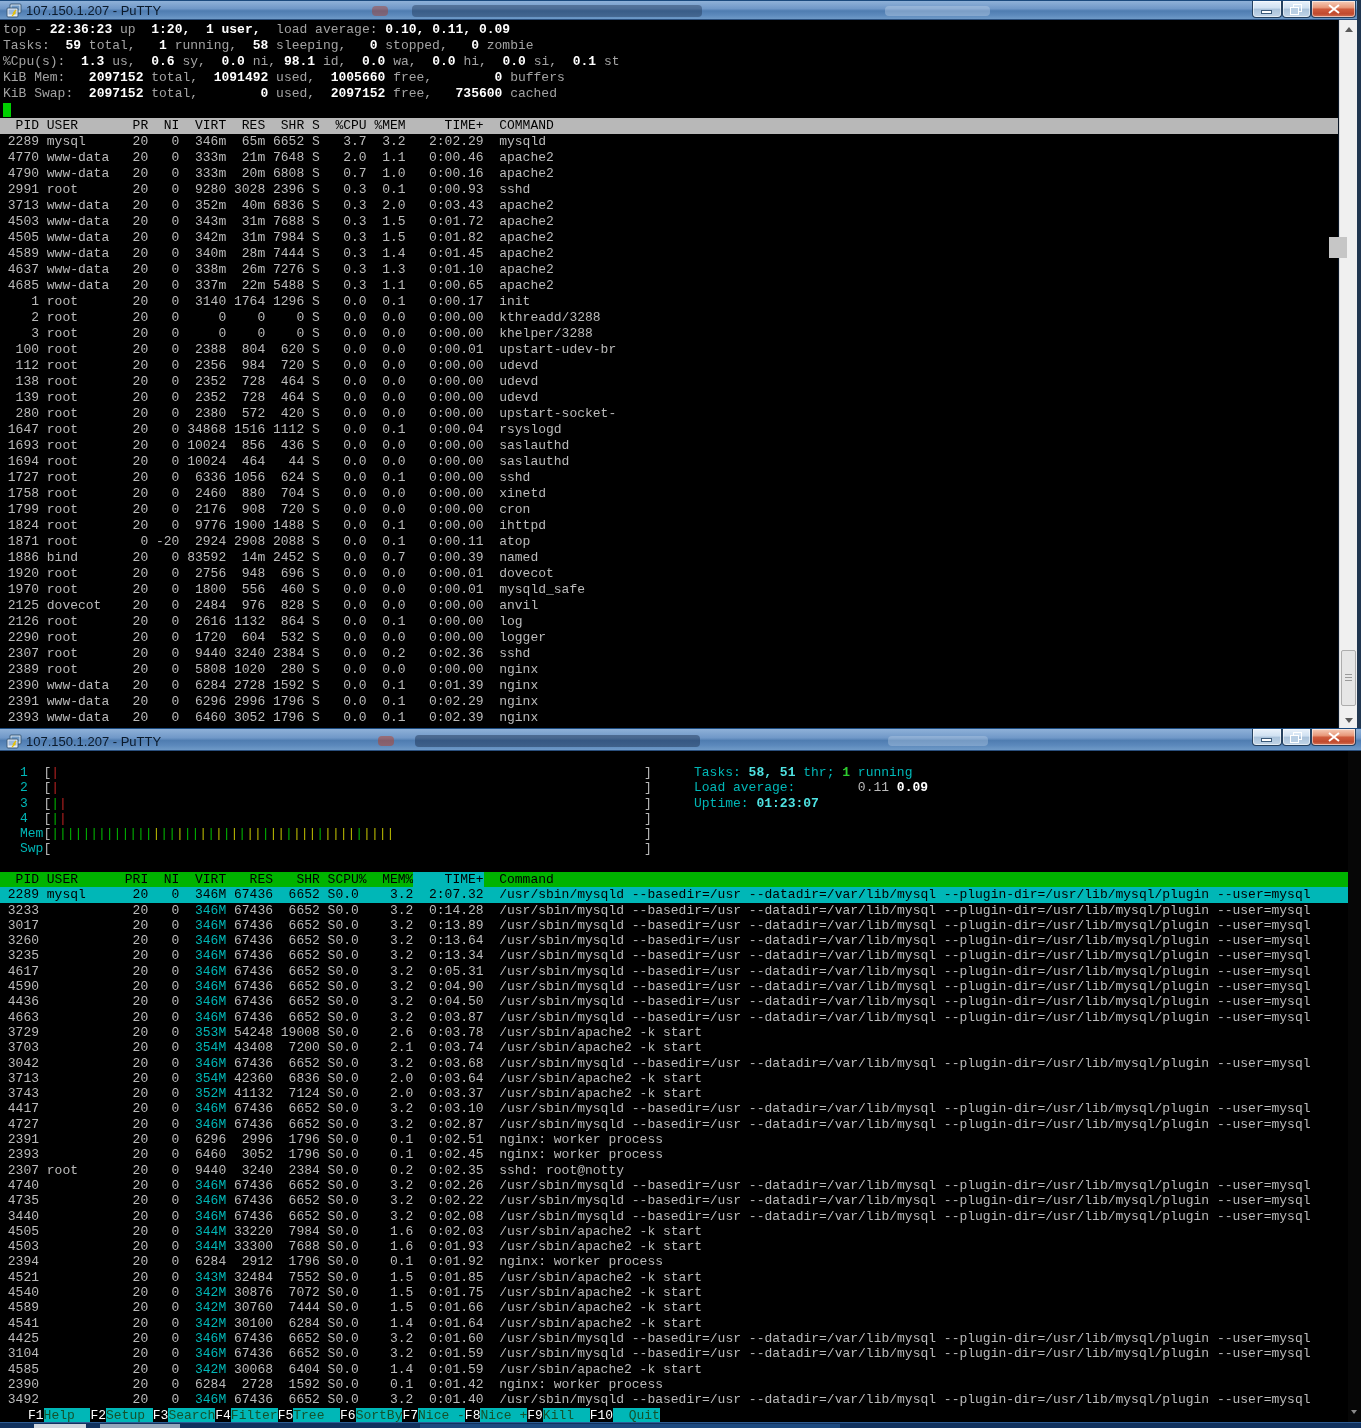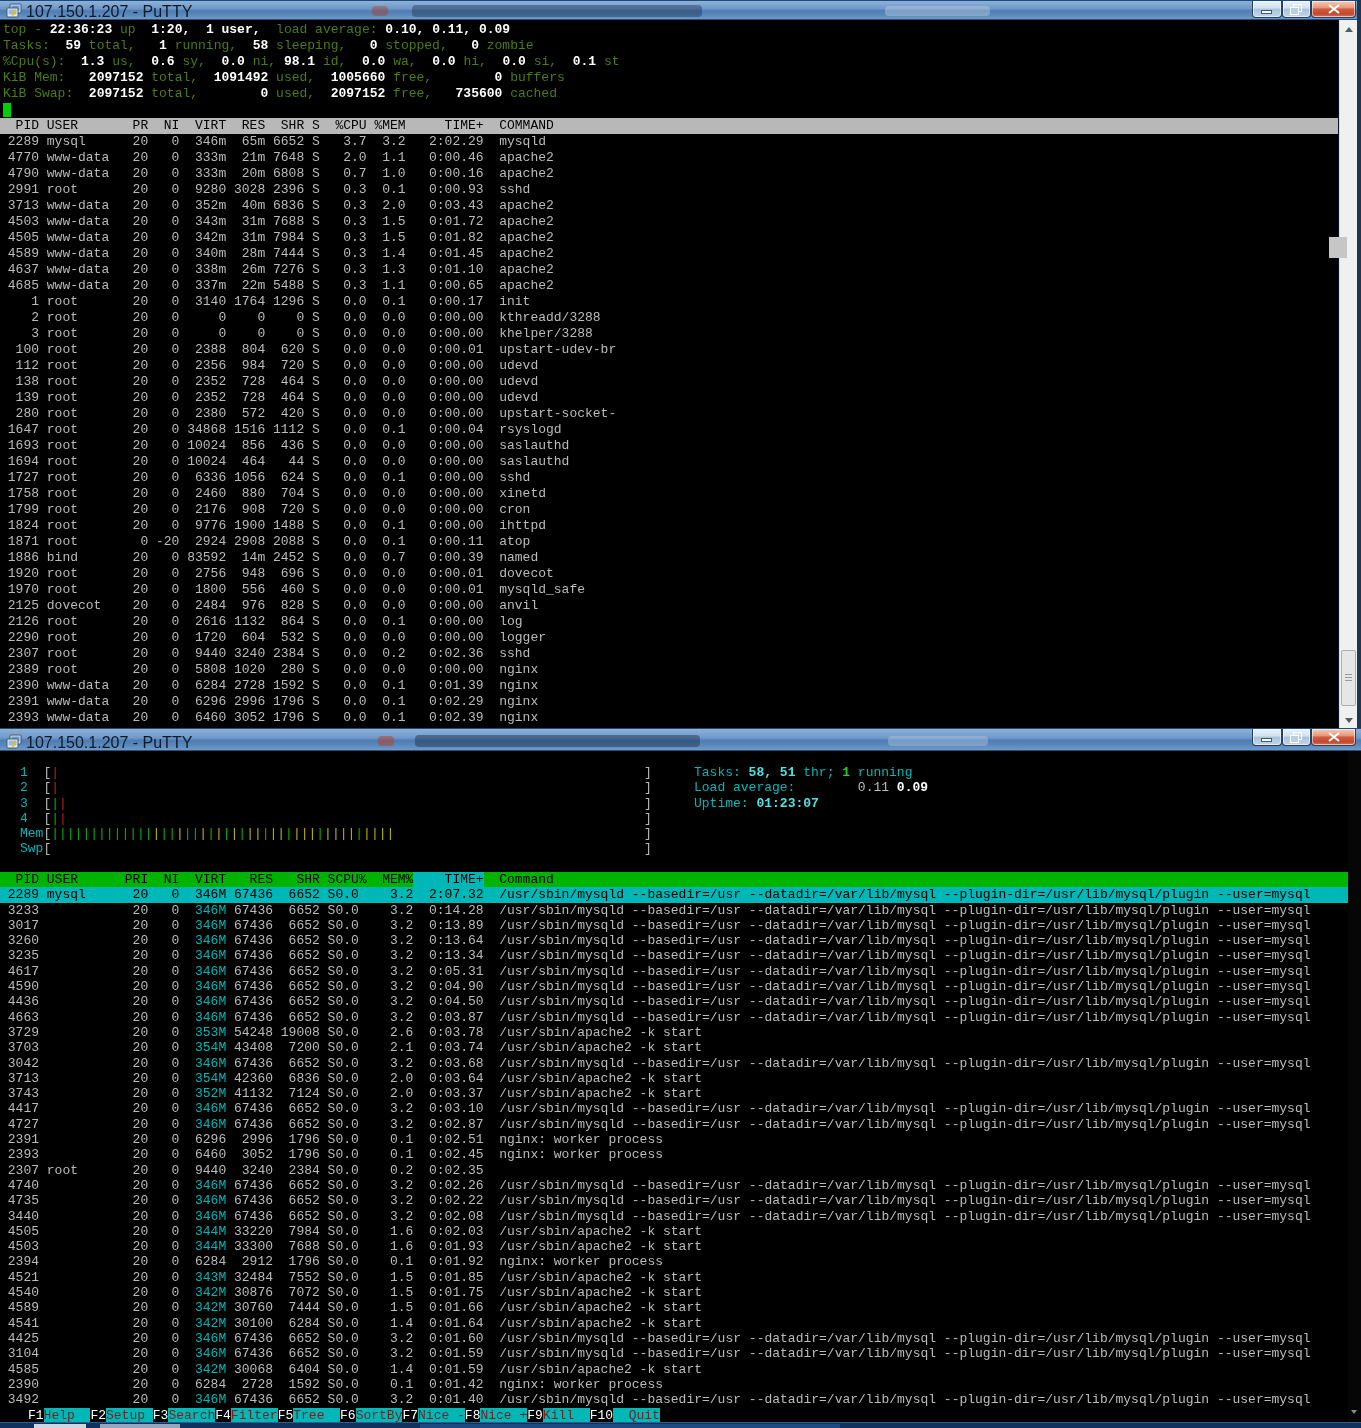--- a/index.html
+++ b/index.html
@@ -14,21 +14,21 @@
   #win2{top:728px;height:700px;}
   .titlebar{
     position:relative;height:20px;
     background:linear-gradient(180deg,#8fb1d8 0%,#7098c8 42%,#4f7db1 55%,#5c89bc 78%,#6f9ac7 100%);
     border-top:1px solid #1b4a7e;border-bottom:1px solid #2a4f7d;
     box-sizing:border-box;overflow:hidden;
     font-family:"Liberation Sans","DejaVu Sans",sans-serif;
   }
   #win2 .titlebar{height:23px;}
   .tb-title{
-    position:absolute;left:26px;top:2px;color:#0b1a2b;font-size:16px;white-space:pre;
+    position:absolute;left:26px;top:2px;color:#0b1a2b;font-size:13px;white-space:pre;
   }
   #win2 .tb-title{top:5px;}
   .tb-icon{position:absolute;left:6px;top:2px;width:16px;height:16px;}
   #win2 .tb-icon{top:5px;}
   .smudge{position:absolute;border-radius:4px;}
   .caption-btns{position:absolute;top:0;right:5px;display:flex;}
   .cap-btn{
     height:17px;box-sizing:border-box;border:1px solid #25415f;border-top:none;
     border-radius:0 0 4px 4px;display:flex;align-items:center;justify-content:center;
     background:linear-gradient(180deg,#eaf2fb 0%,#cfe0f1 45%,#a9c2da 50%,#c2d5e8 100%);
@@ -38,21 +38,21 @@
   .cap-close{
     width:45px;
     background:linear-gradient(180deg,#f6cdb9 0%,#e89a7c 40%,#cf5b3c 52%,#c04a2e 80%,#d4765a 100%);
   }
   
   .term{position:absolute;background:#000;color:#bbbbbb;}
   #term1{top:20px;left:0;width:1338px;height:708px;}
   #term2{top:23px;left:0;width:1348px;height:671px;}
   .tline{height:16px;line-height:16px;white-space:pre;padding-left:3px;overflow:hidden;}
   .b{color:#ffffff;font-weight:bold;}
-  .n{color:#4d7c0f;}
+  .n{color:#a3a3a3;}
   .w{color:#bbbbbb;}
   .c{color:#00b7b7;}
   .bc{color:#4fe3e3;font-weight:bold;}
   .g2{color:#2ecc2e;font-weight:bold;}
   .cy{color:#00b7b7;}
   .cursor{display:inline-block;width:8px;height:14px;background:#00cf00;vertical-align:middle;}
   
   .prow{display:flex;height:16px;line-height:16px;overflow:hidden;}
   .col{white-space:pre;overflow:hidden;flex:none;display:block;}
   .pid{width:5ch;text-align:right;}
@@ -90,21 +90,21 @@
   .mticks{display:inline-block;width:76ch;overflow:hidden;white-space:pre;letter-spacing:0;}
   .tick{display:inline-block;width:1ch;}
   .tick.g{color:#00b300;}
   .tick.y{color:#b8b800;}
   .tick.r{color:#bb2222;}
   .info{position:absolute;top:14px;left:694px;}
   .iline{height:15.3px;line-height:15.3px;white-space:pre;}
   
   .fbar{position:absolute;top:657px;left:0;width:1348px;height:15.5px;display:flex;line-height:15.5px;}
   .fk{background:#000;color:#fff;white-space:pre;flex:none;}
-  .fl{background:#00b7b7;color:#7f1d1d;width:6ch;white-space:pre;overflow:hidden;flex:none;}
+  .fl{background:#00b7b7;color:#14532d;width:6ch;white-space:pre;overflow:hidden;flex:none;}
   
   .sbar{position:absolute;left:1339px;top:20px;width:18px;height:708px;background:#f0f0f0;border-left:1px solid #dcdcdc;box-sizing:border-box;}
   .sb-btn{position:absolute;left:0;width:17px;height:16px;background:#f0f0f0;display:flex;align-items:center;justify-content:center;}
   .sb-up{top:1px;}
   .sb-down{bottom:0;}
   .tri-up{width:0;height:0;border-left:4px solid transparent;border-right:4px solid transparent;border-bottom:5px solid #5a5a5a;}
   .tri-down{width:0;height:0;border-left:4px solid transparent;border-right:4px solid transparent;border-top:5px solid #5a5a5a;}
   .sb-thumb{position:absolute;left:1px;width:15px;top:630px;height:56px;background:#e6e6e6;border:1px solid #adadad;border-radius:2px;box-sizing:border-box;}
   .sb-thumb::after{content:"";position:absolute;left:3px;right:3px;top:50%;margin-top:-4px;height:7px;
     background:repeating-linear-gradient(180deg,#9a9a9a 0 1px,transparent 1px 3px);}
@@ -1101,20 +1101,21 @@
           <span class="col user">root</span>
           <span class="col pr">20</span>
           <span class="col ni">0</span>
           <span class="col virt">9440</span>
           <span class="col res2">3240</span>
           <span class="col shr2">2384</span>
           <span class="col stt">S</span>
           <span class="col cpu2">0.0</span>
           <span class="col mem2">0.2</span>
           <span class="col time2">0:02.35</span>
+          <span class="col cmd">sshd: root@notty</span>
         </div>
 
         <div class="prow2">
           <span class="col pid">4740</span>
           <span class="col user"></span>
           <span class="col pr">20</span>
           <span class="col ni">0</span>
           <span class="col virt cy">346M</span>
           <span class="col res2">67436</span>
           <span class="col shr2">6652</span>

